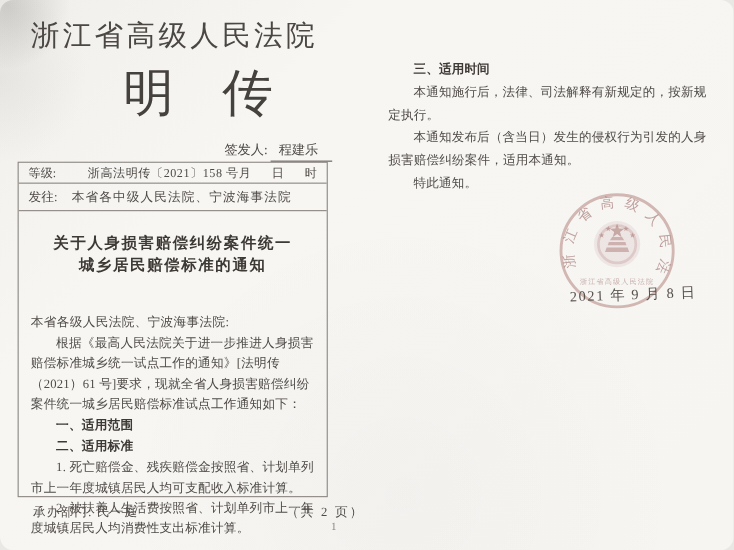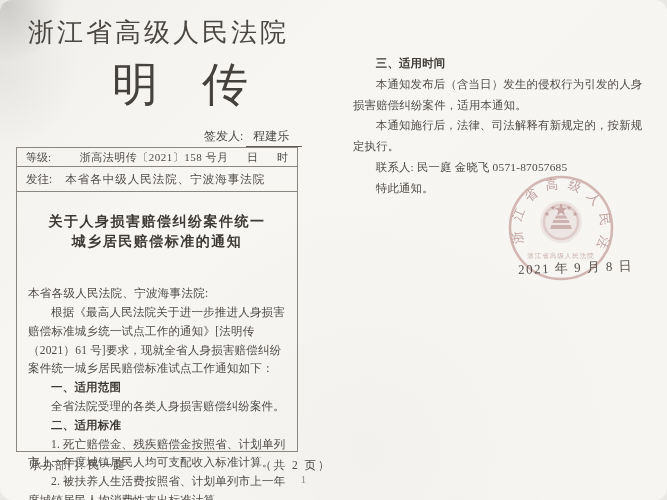--- a/index.html
+++ b/index.html
@@ -111,37 +111,35 @@
         <span class="lbl">发往:</span>
         <span class="sv">本省各中级人民法院、宁波海事法院</span>
       </div>
 
       <div class="nb">
         <div class="t1">关于人身损害赔偿纠纷案件统一</div>
         <div class="t1">城乡居民赔偿标准的通知</div>
         <p class="sal">本省各级人民法院、宁波海事法院:</p>
         <p class="bp">根据《最高人民法院关于进一步推进人身损害赔偿标准城乡统一试点工作的通知》[法明传（2021）61 号]要求，现就全省人身损害赔偿纠纷案件统一城乡居民赔偿标准试点工作通知如下：</p>
         <p class="bp bh">一、适用范围</p>
-        <p class="bp">全省法院受理的各类人身损害赔偿纠纷案件。</p>
         <p class="bp bh">二、适用标准</p>
         <p class="bp">1. 死亡赔偿金、残疾赔偿金按照省、计划单列市上一年度城镇居民人均可支配收入标准计算。</p>
         <p class="bp">2. 被扶养人生活费按照省、计划单列市上一年度城镇居民人均消费性支出标准计算。</p>
       </div>
     </div>
 
     <div class="dept">承办部门: 民一庭</div>
     <div class="pcount">（共 2 页）</div>
     <div class="pnum">1</div>
   </div>
 
   <div class="rp">
     <p class="rh">三、适用时间</p>
+    <p>本通知施行后，法律、司法解释有新规定的，按新规定执行。</p>
     <p>本通知发布后（含当日）发生的侵权行为引发的人身损害赔偿纠纷案件，适用本通知。</p>
-    <p>本通知施行后，法律、司法解释有新规定的，按新规定执行。</p>
-    <p>联系人: 民一庭  金晓飞   0571-87057685</p>
     <p>特此通知。</p>
   </div>
 
   <svg class="seal" viewBox="0 0 114 114">
     <defs>
       <path id="sealArc" d="M 24.2 79.9 A 40 40 0 1 1 89.8 79.9" fill="none"></path>
     </defs>
     <circle cx="57" cy="57" r="51" fill="none" stroke="rgba(188,143,139,0.62)" stroke-width="2.6"></circle>
     <text font-size="12.5" letter-spacing="8.5" fill="rgba(176,138,134,0.8)">
       <textPath href="#sealArc" startOffset="9">浙江省高级人民法院</textPath>

